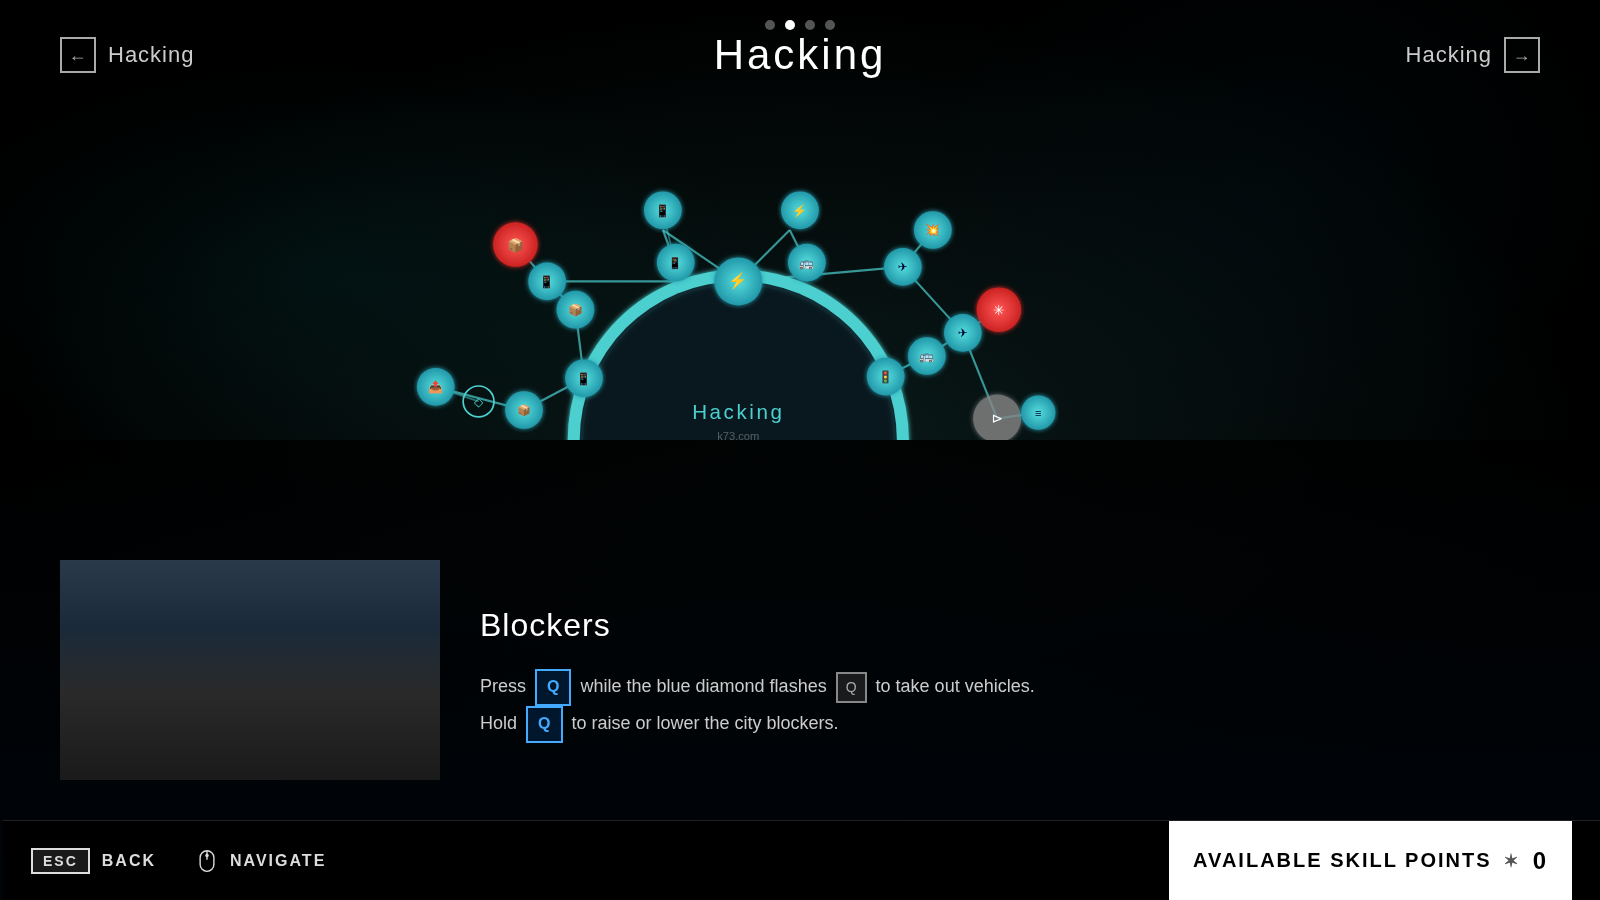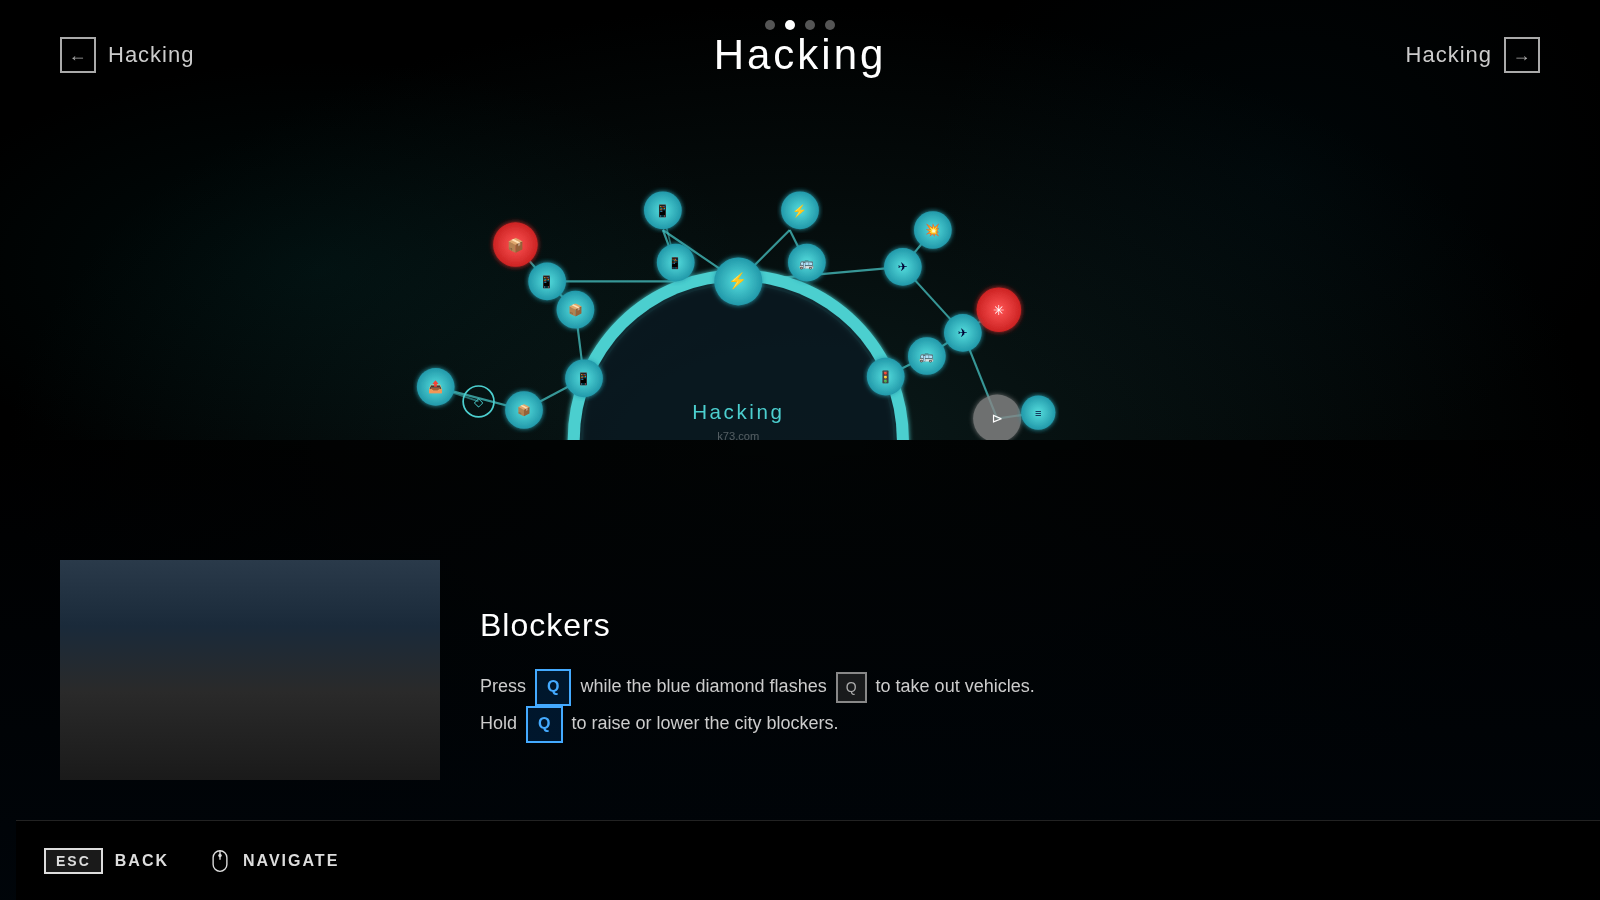--- a/index.html
+++ b/index.html
@@ -187,21 +187,21 @@
       padding: 1px 8px;
       font-size: 14px;
       margin: 0 4px;
       background: rgba(50,50,50,0.5);
     }
 
     
     .bottom-bar {
       position: absolute;
       bottom: 0;
-      left: 16px;
+      left: 3px;
       right: 0;
       height: 80px;
       background: rgba(0,0,0,0.9);
       display: flex;
       justify-content: space-between;
       padding: 0 28px;
       border-top: 1px solid #222;
     }
 
     .bottom-controls {
@@ -478,13 +478,18 @@
     <div class="control-item">
       <svg class="mouse-icon" viewBox="0 0 22 32" fill="none">
         <rect x="1" y="1" width="20" height="30" rx="10" stroke="#ddd" stroke-width="2"></rect>
         <line x1="11" y1="1" x2="11" y2="14" stroke="#ddd" stroke-width="2"></line>
         <circle cx="11" cy="8" r="2.5" fill="#ddd"></circle>
       </svg>
       <span>NAVIGATE</span>
     </div>
   </div>
 
+  <div class="skill-points-box">
+    <span>AVAILABLE SKILL POINTS</span>
+    <span class="skill-points-icon">✶</span>
+    <span class="skill-points-value">0</span>
+  </div>
 </div>
 
 </body></html>

